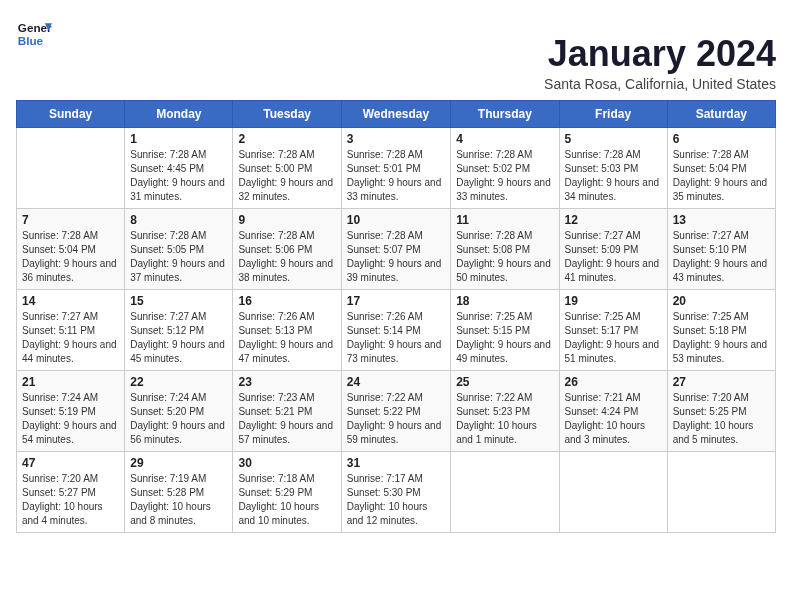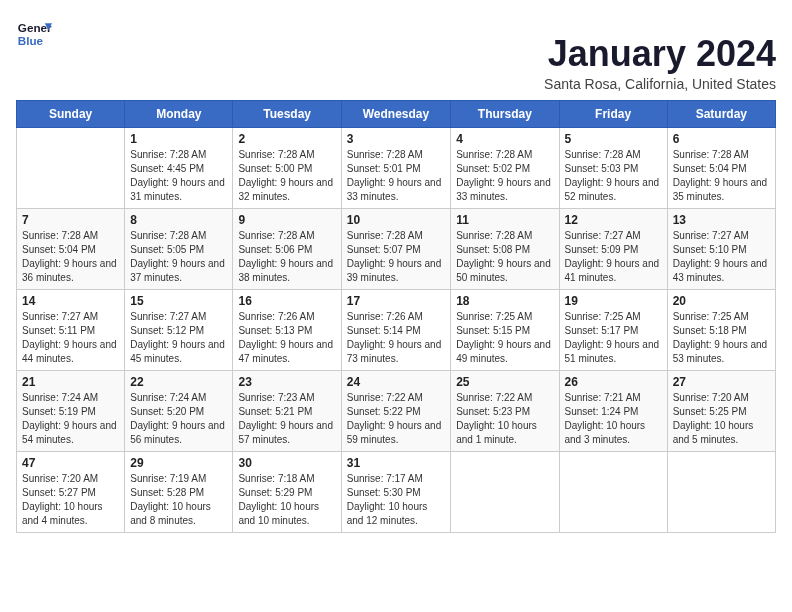--- a/index.html
+++ b/index.html
@@ -117,21 +117,21 @@
         <td>
           <span class="day-num">3</span>
           <div class="cell-info"><span>Sunrise: 7:28 AM</span><br><span>Sunset: 5:01 PM</span><br><span>Daylight: 9 hours and 33 minutes.</span></div>
         </td>
         <td>
           <span class="day-num">4</span>
           <div class="cell-info"><span>Sunrise: 7:28 AM</span><br><span>Sunset: 5:02 PM</span><br><span>Daylight: 9 hours and 33 minutes.</span></div>
         </td>
         <td>
           <span class="day-num">5</span>
-          <div class="cell-info"><span>Sunrise: 7:28 AM</span><br><span>Sunset: 5:03 PM</span><br><span>Daylight: 9 hours and 52 minutes.</span></div>
+          <div class="cell-info"><span>Sunrise: 7:28 AM</span><br><span>Sunset: 5:03 PM</span><br><span>Daylight: 9 hours and 34 minutes.</span></div>
         </td>
         <td>
           <span class="day-num">6</span>
           <div class="cell-info"><span>Sunrise: 7:28 AM</span><br><span>Sunset: 5:04 PM</span><br><span>Daylight: 9 hours and 35 minutes.</span></div>
         </td>
       </tr>
       <tr>
         <td>
           <span class="day-num">7</span>
           <div class="cell-info"><span>Sunrise: 7:28 AM</span><br><span>Sunset: 5:04 PM</span><br><span>Daylight: 9 hours and 36 minutes.</span></div>
@@ -207,21 +207,21 @@
         <td>
           <span class="day-num">24</span>
           <div class="cell-info"><span>Sunrise: 7:22 AM</span><br><span>Sunset: 5:22 PM</span><br><span>Daylight: 9 hours and 59 minutes.</span></div>
         </td>
         <td>
           <span class="day-num">25</span>
           <div class="cell-info"><span>Sunrise: 7:22 AM</span><br><span>Sunset: 5:23 PM</span><br><span>Daylight: 10 hours and 1 minute.</span></div>
         </td>
         <td>
           <span class="day-num">26</span>
-          <div class="cell-info"><span>Sunrise: 7:21 AM</span><br><span>Sunset: 1:24 PM</span><br><span>Daylight: 10 hours and 3 minutes.</span></div>
+          <div class="cell-info"><span>Sunrise: 7:21 AM</span><br><span>Sunset: 4:24 PM</span><br><span>Daylight: 10 hours and 3 minutes.</span></div>
         </td>
         <td>
           <span class="day-num">27</span>
           <div class="cell-info"><span>Sunrise: 7:20 AM</span><br><span>Sunset: 5:25 PM</span><br><span>Daylight: 10 hours and 5 minutes.</span></div>
         </td>
       </tr>
       <tr>
         <td>
           <span class="day-num">47</span>
           <div class="cell-info"><span>Sunrise: 7:20 AM</span><br><span>Sunset: 5:27 PM</span><br><span>Daylight: 10 hours and 4 minutes.</span></div>

